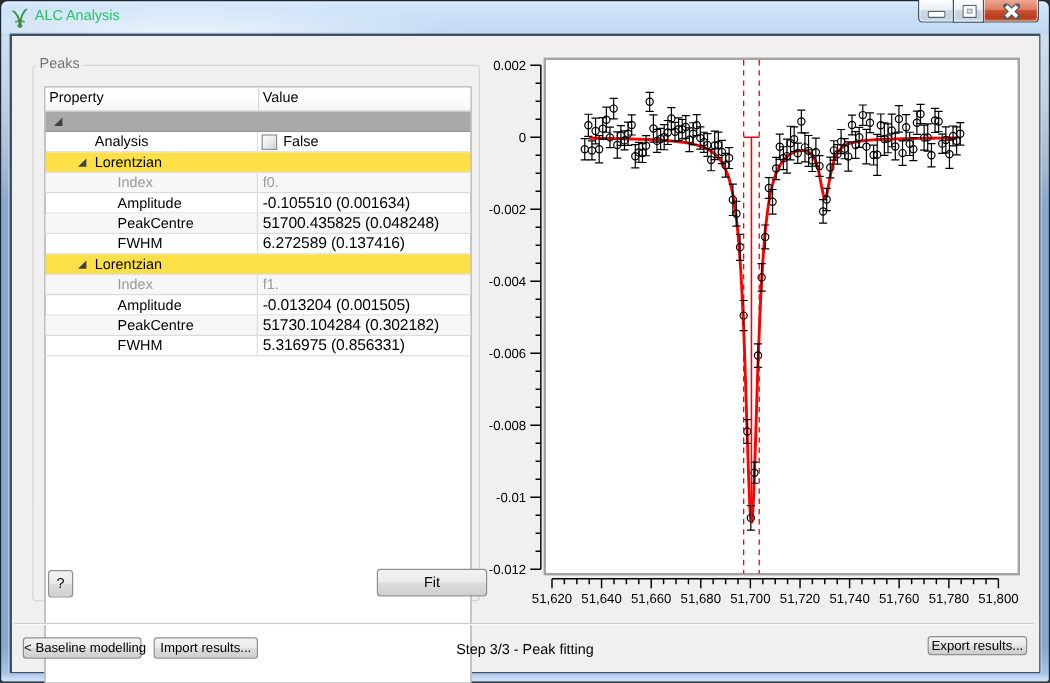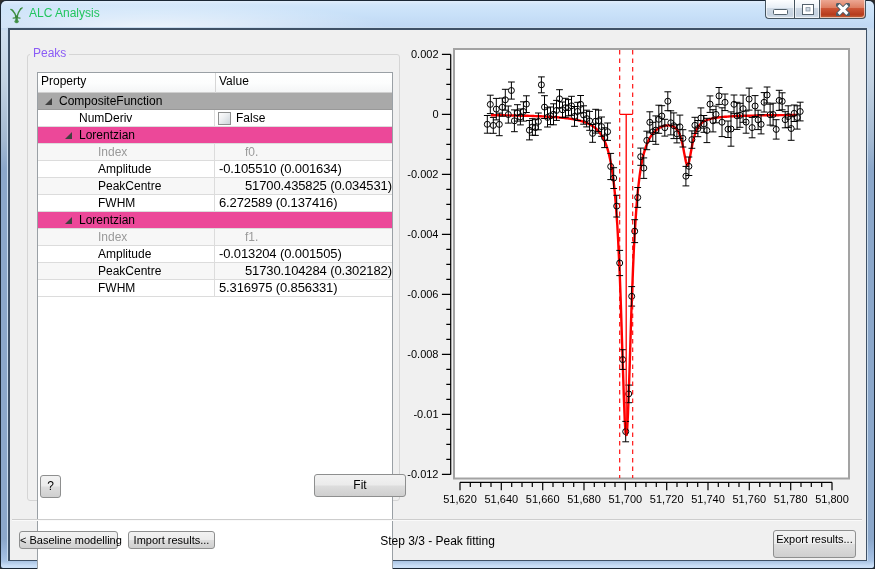--- a/index.html
+++ b/index.html
@@ -17,36 +17,36 @@
 .caps { position:absolute; left:765px; top:0; width:101px; height:19px; }
 .caps .b { position:absolute; top:0; height:19px; border:1px solid #45545f; border-top:none; }
 .caps .shine { position:absolute; inset:0; border:1px solid rgba(255,255,255,0.6); border-top:none; border-radius:inherit; }
 .b.mn { left:0; width:29px; background:linear-gradient(180deg,#fdfeff 0,#e7eef5 45%,#cfdae5 46%,#c4d1df 80%,#d4dfe9 100%); border-right:none; border-radius:0 0 0 4px; }
 .b.mx { left:29px; width:26px; background:linear-gradient(180deg,#fdfeff 0,#e7eef5 45%,#cfdae5 46%,#c4d1df 80%,#d4dfe9 100%); }
 .b.cl { left:55px; width:46px; background:linear-gradient(180deg,#eca793 0,#dd7d60 44%,#cd5637 46%,#b63b1c 82%,#c56b3f 100%); border-left:none; border-radius:0 0 4px 0; }
 .glyph { position:absolute; }
 
 
 .gbox { position:absolute; left:27px; top:54px; width:373px; height:447px; border:1px solid #d5d5d5; border-radius:3px; }
-.glabel { position:absolute; left:30px; top:46px; background:#f0f0f0; padding:0 3px; color:#8b5cf6; }
+.glabel { position:absolute; left:30px; top:46px; background:#f0f0f0; padding:0 3px; color:#737373; }
 
 
 .ptable { position:absolute; left:37px; top:72px; width:356px; height:508px; background:#fff; border:1px solid #9aa0a5; }
 .phead { height:20px; background:linear-gradient(180deg,#ffffff 0,#fcfdfd 55%,#f4f5f6 100%); border-bottom:1px solid #cfcfcf; position:relative; }
 .phead .c1 { position:absolute; left:3px; top:1px; }
 .phead .c2 { position:absolute; left:181px; top:1px; }
 .phead .dv { position:absolute; left:177px; top:0; width:1px; height:20px; background:#d6d6d6; }
 .r { height:17px; position:relative; border-bottom:1px solid #dcdcdc; display:flex; }
 .r .pn { width:177px; line-height:16px; color:#000; border-right:1px solid #dcdcdc; }
 .r .val { flex:1; line-height:16px; padding-left:4px; }
 .val.num { font-size:13px; letter-spacing:-0.12px; }
 .r.g0 { background:#a9a9a9; border-bottom:1px solid #999; }
 .r.g0 .pn, .r.g1 .pn { border-right:none; }
-.r.g1 { background:#ec4899; }
-.r.alt { background:#f7f7f7;gap:26px; }
+.r.g1 { background:#fde047; }
+.r.alt { background:#f7f7f7; }
 .r.dis .pn, .r.dis .val { color:#9a9a9a; }
 .arr { position:absolute; top:5px; width:0; height:0; border-left:7px solid transparent; border-bottom:7px solid #404040; }
 .cb { display:inline-block; width:13px; height:13px; margin:1px 5px 0 -1px; vertical-align:-3px; border:1px solid #8e8f8f; background:linear-gradient(135deg,#fcfcfc 0,#eef0f2 40%,#ccd4da 100%); }
 
 
 .btn { position:absolute; white-space:nowrap; border:1px solid #8e8f8f; border-radius:3px; color:#000; text-align:center;
   background:linear-gradient(180deg,#f2f2f2 0,#ebebeb 48%,#dddddd 52%,#cfcfcf 100%); }
 .sep { position:absolute; left:12px; top:519px; width:850px; height:2px; border-top:1px solid #cdcdcd; border-bottom:1px solid #fafafa; }
 .step { position:absolute; left:0; top:534px; width:875px; text-align:center; color:#000; }
 svg.plot { position:absolute; left:0; top:0; }
@@ -98,43 +98,42 @@
 <div class="glabel">Peaks</div>
 <div class="ptable">
  <div class="phead">
       <span class="c1">Property</span>
       <span class="c2">Value</span>
       <span class="dv"></span>
     </div>
 
 <div class="r g0">
       <span class="arr" style="left:7px"></span>
-      <span class="pn" style="padding-left:21px">CompositeFunction</span>
       <span class="val"></span>
     </div>
 <div class="r">
-      <span class="pn" style="padding-left:41px">NumDeriv</span>
+      <span class="pn" style="padding-left:41px">Analysis</span>
       <span class="val"><span class="cb"></span>False</span>
     </div>
 <div class="r g1">
       <span class="arr" style="left:27px"></span>
       <span class="pn" style="padding-left:41px">Lorentzian</span>
       <span class="val"></span>
     </div>
 <div class="r alt dis">
       <span class="pn" style="padding-left:60px">Index</span>
       <span class="val">f0.</span>
     </div>
 <div class="r">
       <span class="pn" style="padding-left:60px">Amplitude</span>
       <span class="val num">-0.105510 (0.001634)</span>
     </div>
 <div class="r alt">
       <span class="pn" style="padding-left:60px">PeakCentre</span>
-      <span class="val num">51700.435825 (0.034531)</span>
+      <span class="val num">51700.435825 (0.048248)</span>
     </div>
 <div class="r">
       <span class="pn" style="padding-left:60px">FWHM</span>
       <span class="val num">6.272589 (0.137416)</span>
     </div>
 <div class="r g1">
       <span class="arr" style="left:27px"></span>
       <span class="pn" style="padding-left:41px">Lorentzian</span>
       <span class="val"></span>
     </div>
@@ -399,13 +398,13 @@
     </g>
 <g stroke="#ff0000" fill="none">
       <path d="M619.7 50V478M632.7 50V478" stroke-width="1.1" stroke-dasharray="4.5,4"></path>
       <path d="M626.2 114.4V435.6M619.7 114.4H632.7" stroke-width="1.3"></path>
     </g>
 </svg>
 <div class="sep"></div>
 <div class="btn" style="left:19px;top:531px;width:99px;height:18px;line-height:16px;font-size:11px">&lt; Baseline modelling</div>
 <div class="btn" style="left:128px;top:531px;width:87px;height:18px;line-height:16px;font-size:11px">Import results...</div>
 <div class="step">Step 3/3 - Peak fitting</div>
-<div class="btn" style="left:773px;top:530px;width:83px;height:28px;line-height:17px;font-size:11px">Export results...</div>
+<div class="btn" style="left:773px;top:530px;width:83px;height:16px;line-height:17px;font-size:11px">Export results...</div>
 
 </body></html>

